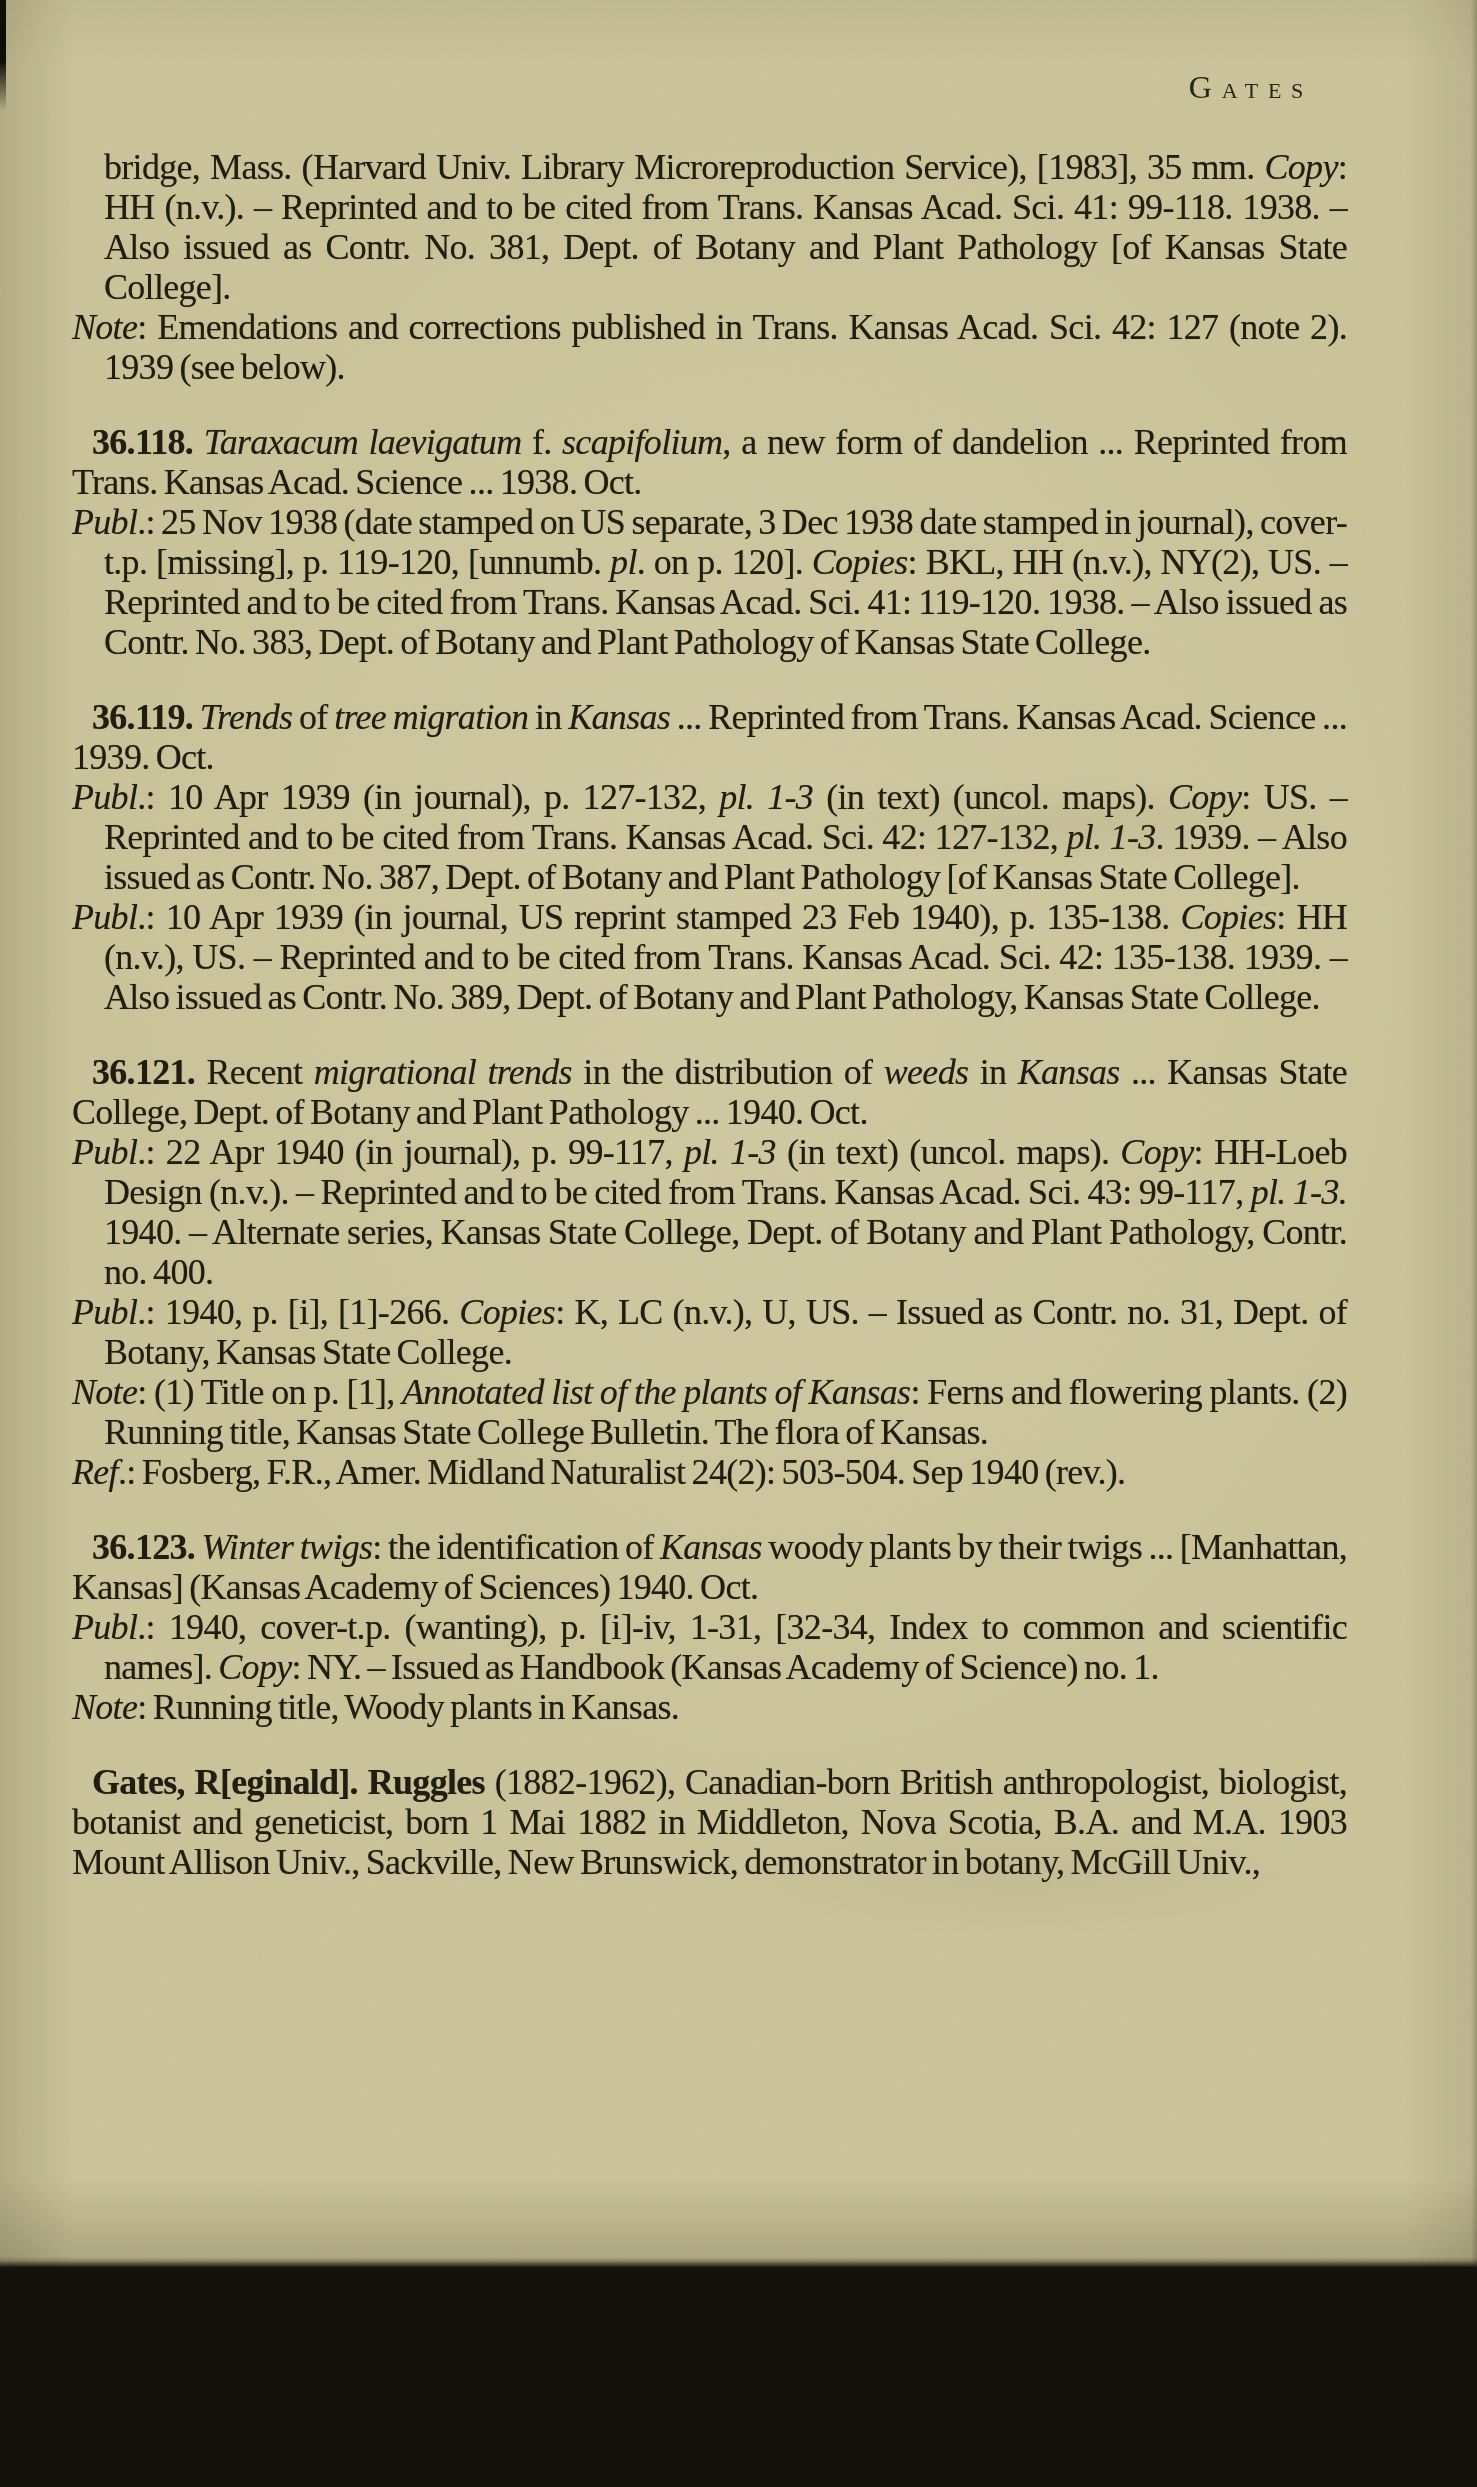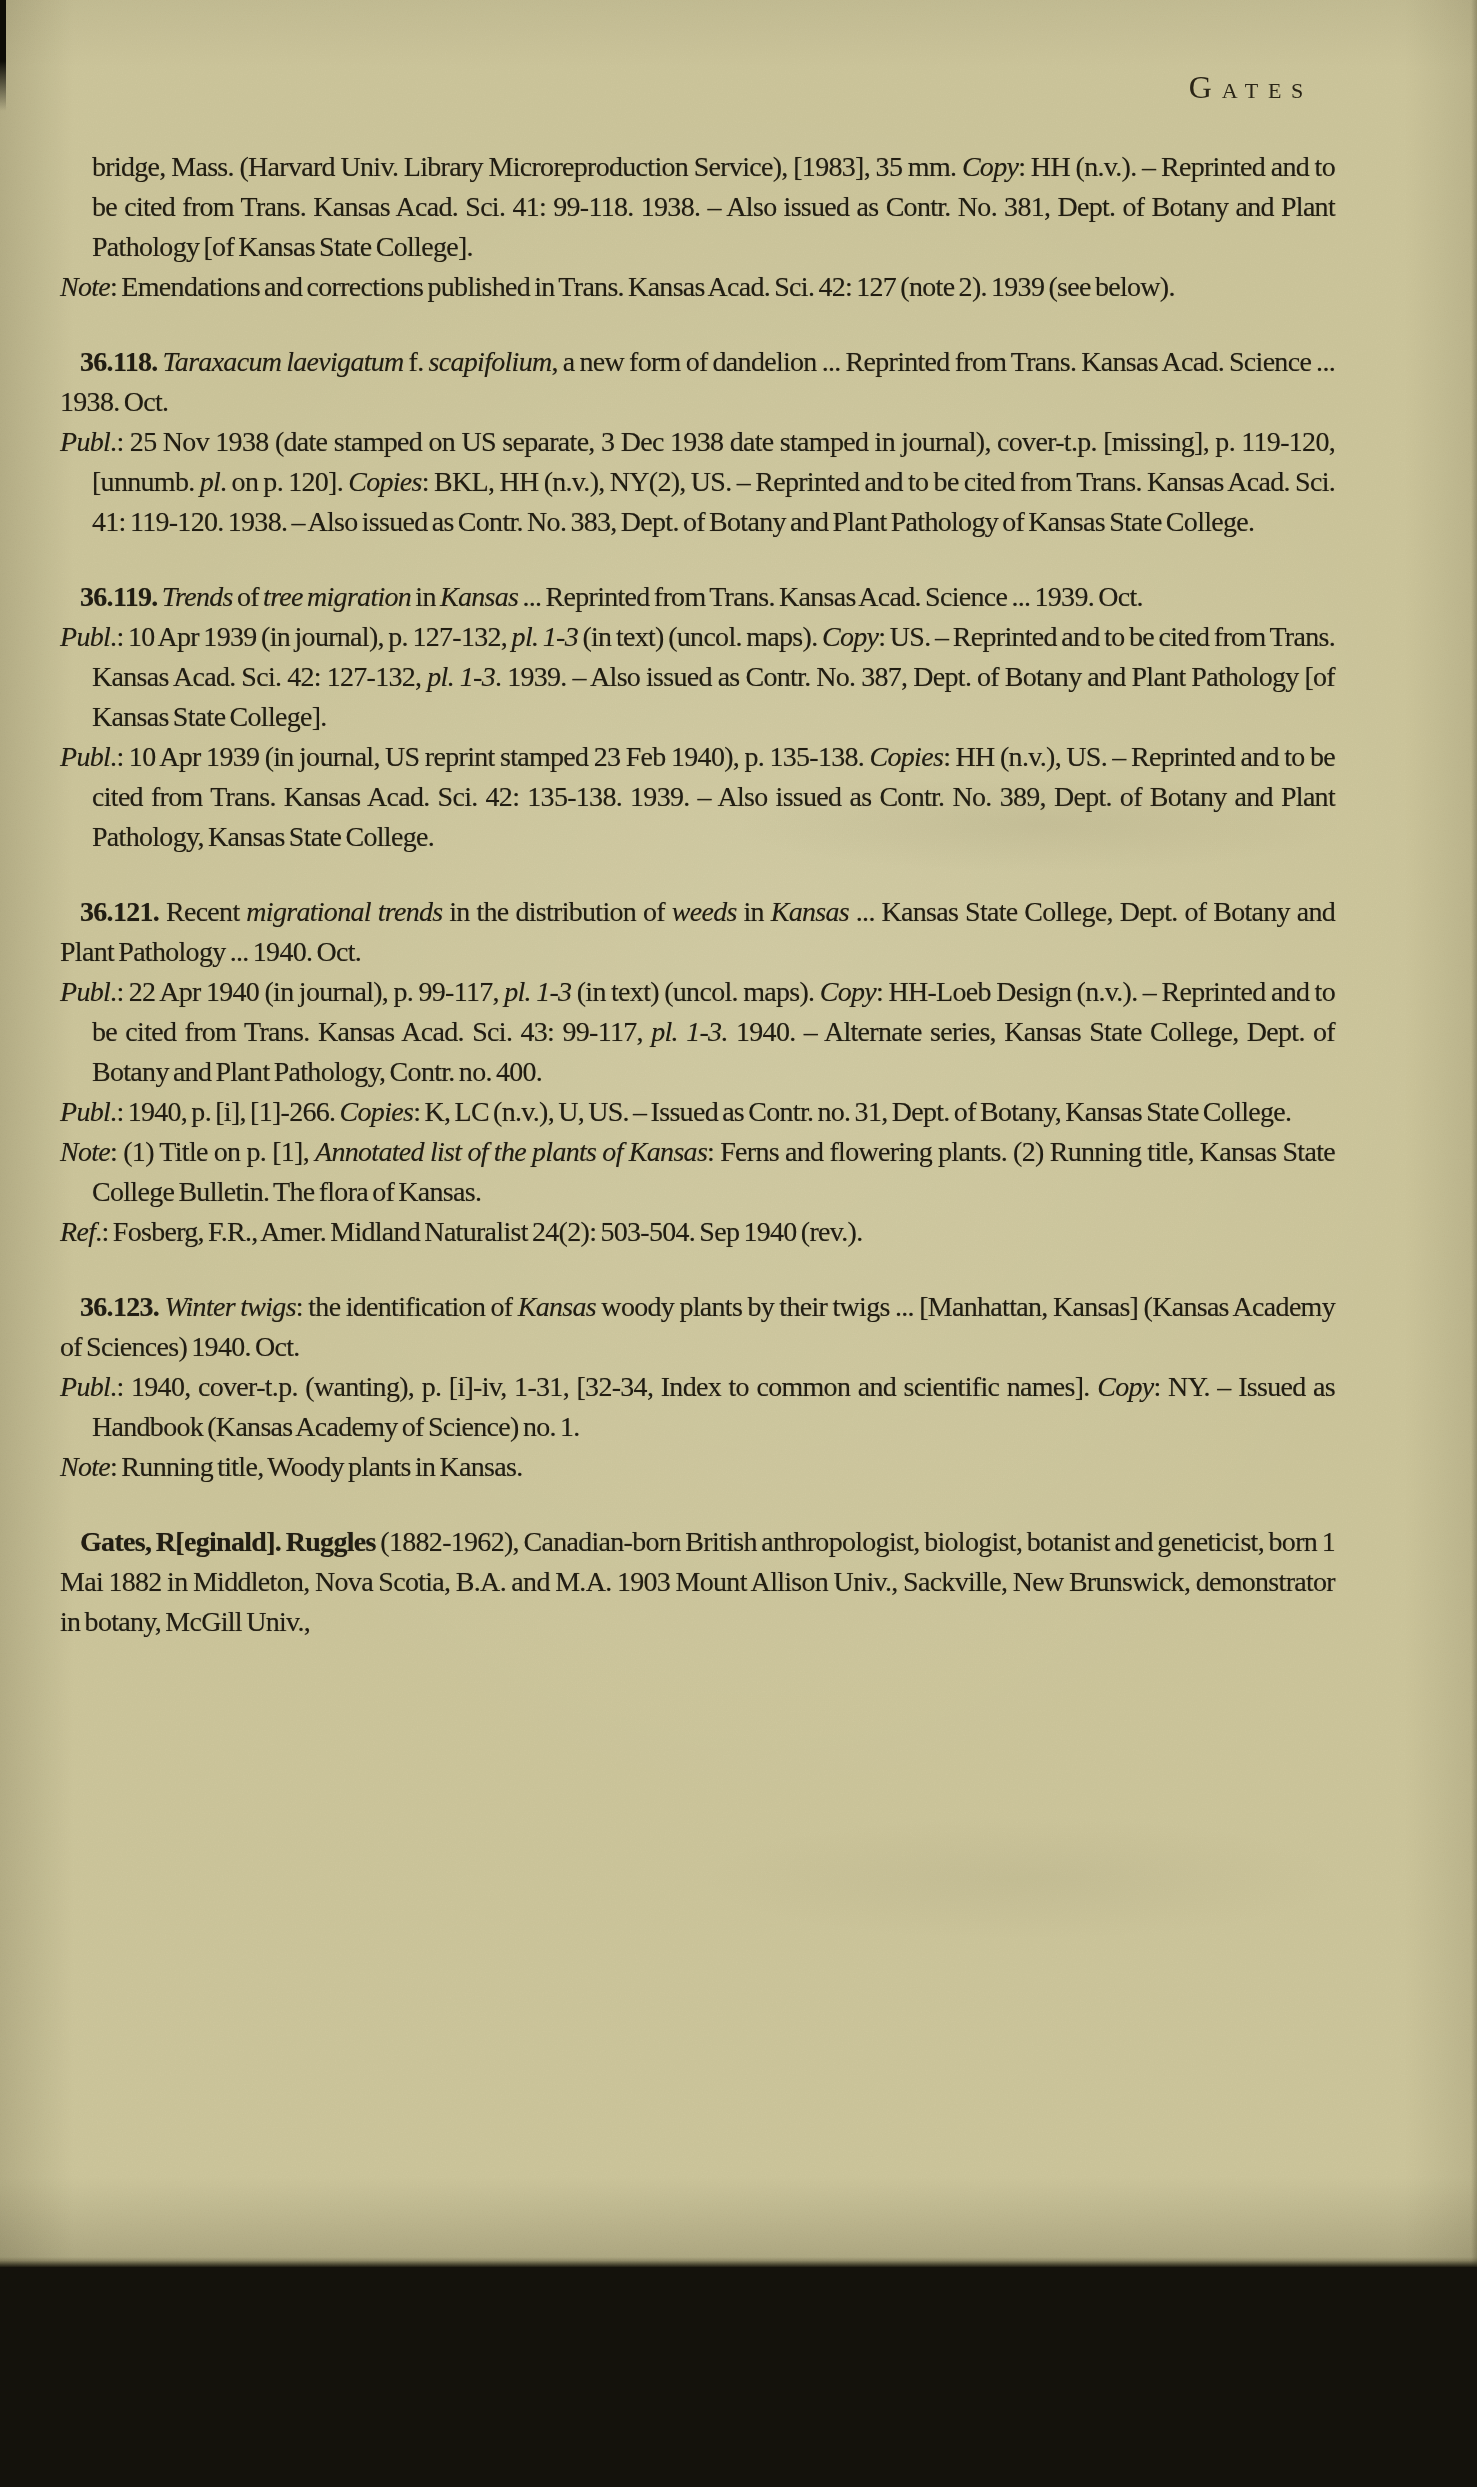--- a/index.html
+++ b/index.html
@@ -16,22 +16,22 @@
       linear-gradient(180deg, rgba(40,36,18,0.06), rgba(0,0,0,0) 3%),
       #cdc69c;
   }
   .running-head {
     position:absolute; top:69px; right:165px;
     font-variant-caps:small-caps;
     font-size:32px; letter-spacing:9.7px;
     color:#2a2517;
   }
   .content {
-    position:absolute; left:60px; top:147px; width:1275px;
-    font-size:28px; line-height:40px;
+    position:absolute; left:72px; top:147px; width:1275px;
+    font-size:36px; line-height:40px;
     letter-spacing:-0.7px; word-spacing:-2.1px;
     text-align:justify;
     text-shadow:0 0 0.7px rgba(33,29,18,0.45);
   }
   .content p { margin:0; }
   .content p.gap { margin-top:35px; }
   .hang    { padding-left:32px; text-indent:-32px; }
   .runover { padding-left:32px; }
   .i { font-style:italic; }
   .b { font-weight:bold;margin-left:20px; }

